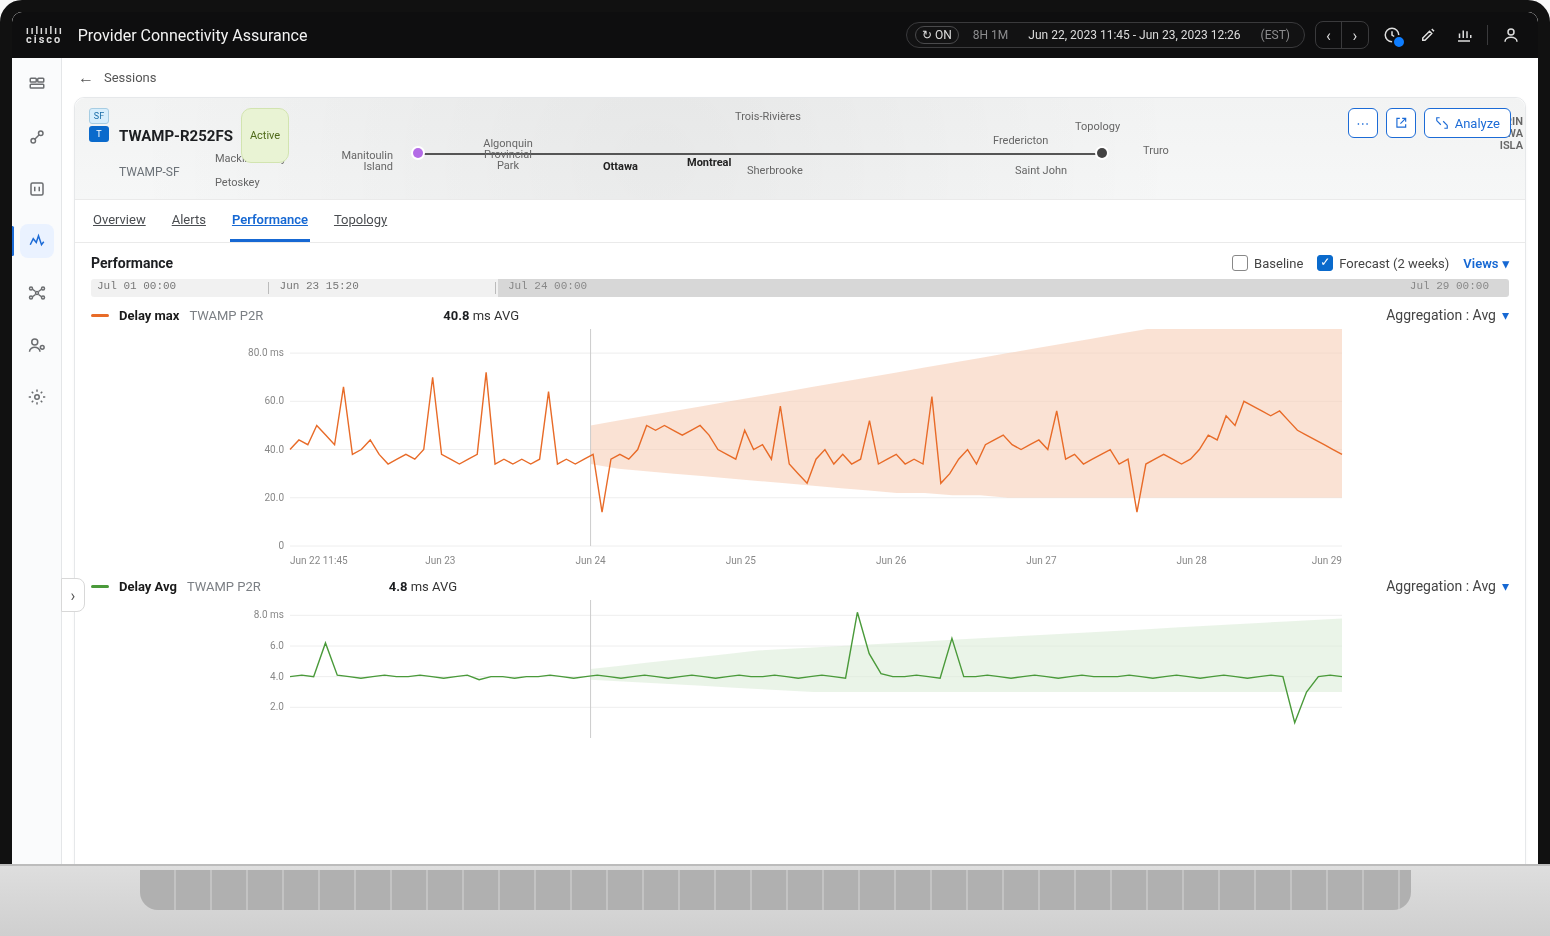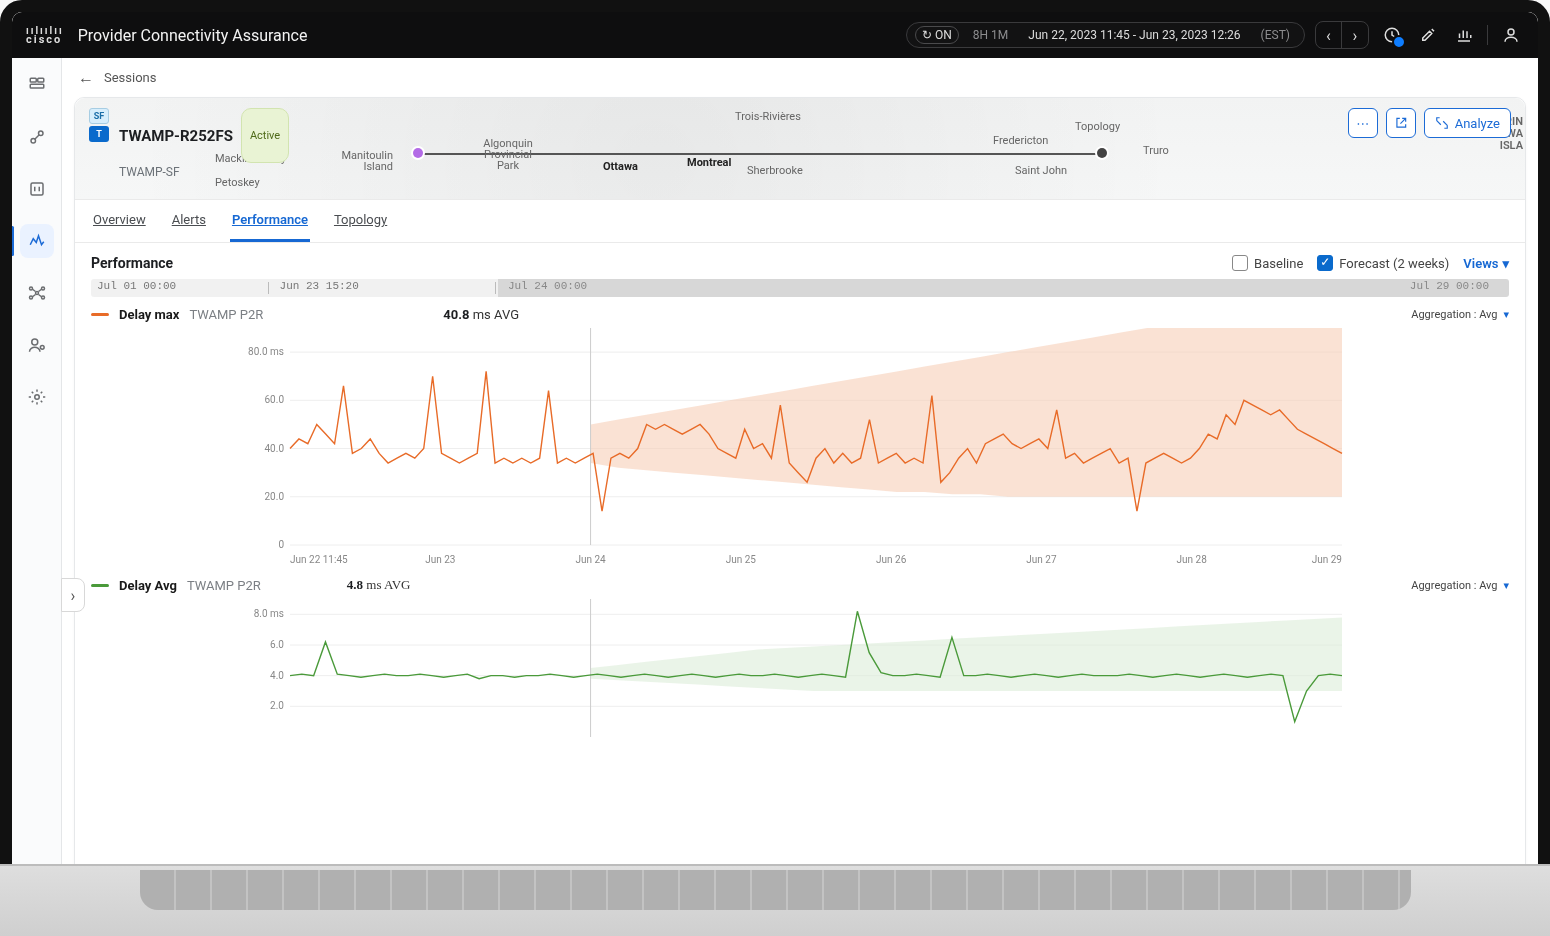--- a/index.html
+++ b/index.html
@@ -60,21 +60,21 @@
        linear-gradient(#f2f3f3,#f6f7f7);
   }
   .map .place { position:absolute; font-size:11px; color:#666; }
   .map .route { position:absolute; top:55px; left:340px; right:420px; height:2px; background:#555; }
   .map .node { position:absolute; width:10px; height:10px; border-radius:50%; }
   .map .node.a { background:#b36be6; top:50px; left:338px; box-shadow:0 0 0 2px #fff; }
   .map .node.b { background:#444; top:50px; left:calc(100% - 428px); box-shadow:0 0 0 2px #fff; }
 
   .sess-head { position:absolute; top:10px; left:14px; display:flex; gap:10px; z-index:2;}
   .sess-icns { display:flex; flex-direction:column; gap:2px;}
-  .sess-icn { width:20px; height:16px; border-radius:3px; font-size:9px; font-weight:700; display:flex; align-items:center; justify-content:center;}
+  .sess-icn { width:20px; height:16px; border-radius:3px; font-size:9px; font-weight:400; display:flex; align-items:center; justify-content:center;}
   .sess-icn.sf { background:#d7eefc; color:#1b6ea8; border:1px solid #a7cde3;}
   .sess-icn.t { background:#0a6acc; color:#fff;}
   .sess-title { display:flex; align-items:center; gap:8px;}
   .sess-title h3 { font-size:15px; font-weight:700; color:#1c1e21;}
   .badge { font-size:11px; padding:20px 8px; border-radius:10px; background:#e9f3d4; color:#4f6a19; border:1px solid #d2e4b0;}
   .sess-sub { font-size:12px; color:#6c7278; margin-top:2px;}
   .sess-actions { position:absolute; top:10px; right:14px; display:flex; gap:8px; z-index:2;}
   .btn-outline { border:1px solid #1c6bd6; color:#1c6bd6; background:#fff; border-radius:6px; height:30px; padding:0 10px; display:flex; align-items:center; gap:6px; font-size:13px; cursor:pointer;}
   .btn-icon { width:30px; justify-content:center; padding:0;}
 
@@ -98,21 +98,21 @@
   .time-ruler .lbl { position:absolute; top:1px;font-family:Liberation Mono, monospace; }
   .time-ruler .tick { position:absolute; top:3px; width:1px; height:12px; background:#bbb;}
 
   .chart-wrap { padding:4px 16px 0 16px; display:flex; flex-direction:column; min-height:0;}
   .chart-head { display:flex; align-items:center; gap:10px; font-size:13px;}
   .legend-swatch { width:18px; height:3px; border-radius:2px;}
   .legend-title { font-weight:700;}
   .legend-sub { color:#7b7f84;}
   .stat { color:#333;}
   .stat b { font-weight:700; color:#1c1e21;}
-  .agg { margin-left:auto; font-size:11px; color:#444; display:flex; align-items:center; gap:6px; cursor:pointer;}
+  .agg { margin-left:auto; font-size:14px; color:#444; display:flex; align-items:center; gap:6px; cursor:pointer;}
   .chart { width:100%; }
   .chart1 { height:245px;}
   .chart2 { height:150px;}
   .expander {
     position:absolute; left:-1px; top:520px; width:24px; height:34px; background:#fff;
     border:1px solid #d8d8d8; border-radius:0 8px 8px 0; display:flex; align-items:center; justify-content:center;
     color:#555; cursor:pointer; z-index:5;
   }
   .keybase { position:absolute; left:0; right:0; bottom:0; height:72px;
     background:linear-gradient(#dedede,#cfcfcf); border-top:2px solid #bcbcbc;
@@ -350,21 +350,21 @@
                   <text x="941.7142857142857" y="241" text-anchor="middle" font-size="10" fill="#888">Jun 28</text>
                   <text x="1092" y="241" text-anchor="end" font-size="10" fill="#888">Jun 29</text>
                 </svg>
             </div>
 
             <div class="chart-wrap" style="margin-top:6px;">
               <div class="chart-head">
                 <div class="legend-swatch" style="background:#4a9a3a"></div>
                 <span class="legend-title">Delay Avg</span>
                 <span class="legend-sub">TWAMP P2R</span>
-                <span class="stat" style="margin-left:76px;font-family:Liberation Serif, serif;"><b>4.8</b> <span>ms AVG</span></span>
+                <span class="stat" style="margin-left:118px;"><b>4.8</b> <span>ms AVG</span></span>
                 <div class="agg">
                     <span>Aggregation : Avg</span> 
                     <span style="color:#1668d3">▾</span>
                   </div>
               </div>
               <svg class="chart chart2" viewBox="0 0 1100 150" id="svg-chart-2">
                   <line x1="40" x2="1092" y1="113.33333333333334" y2="113.33333333333334" stroke="#eee"></line>
                   <text x="34" y="116.33333333333334" text-anchor="end" font-size="10" fill="#888">2.0</text>
                   <line x1="40" x2="1092" y1="82.66666666666667" y2="82.66666666666667" stroke="#eee"></line>
                   <text x="34" y="85.66666666666667" text-anchor="end" font-size="10" fill="#888">4.0</text>

